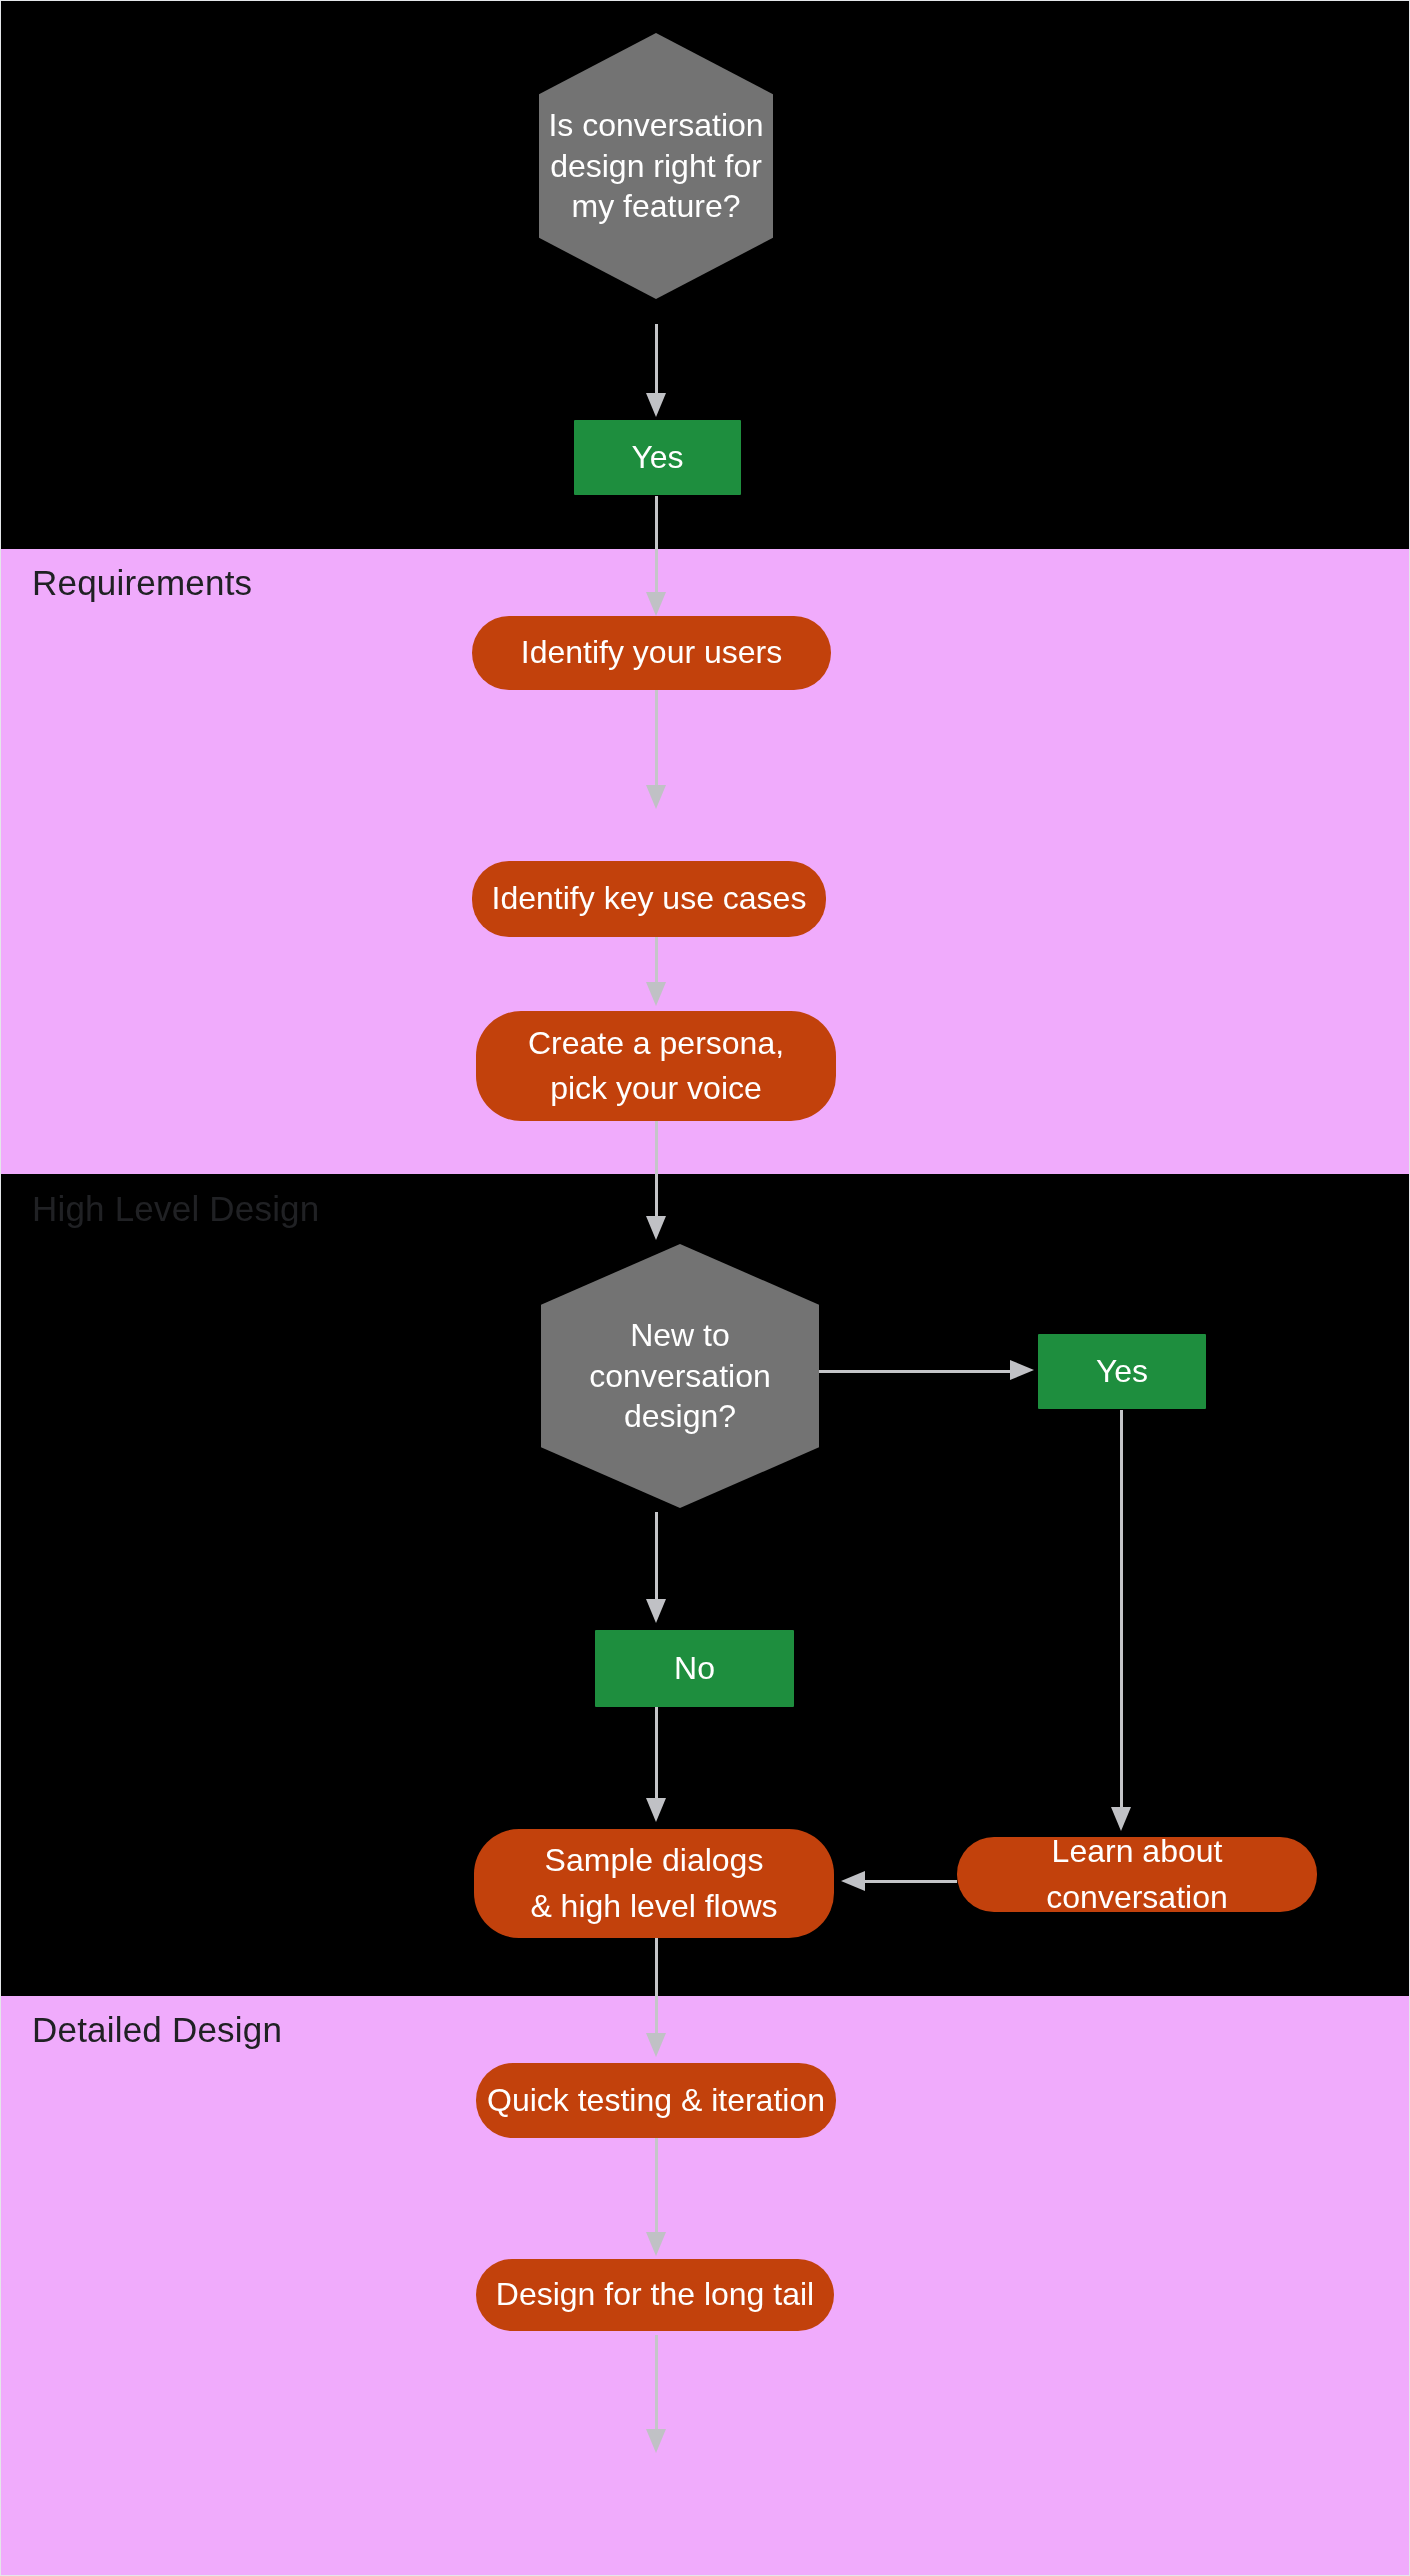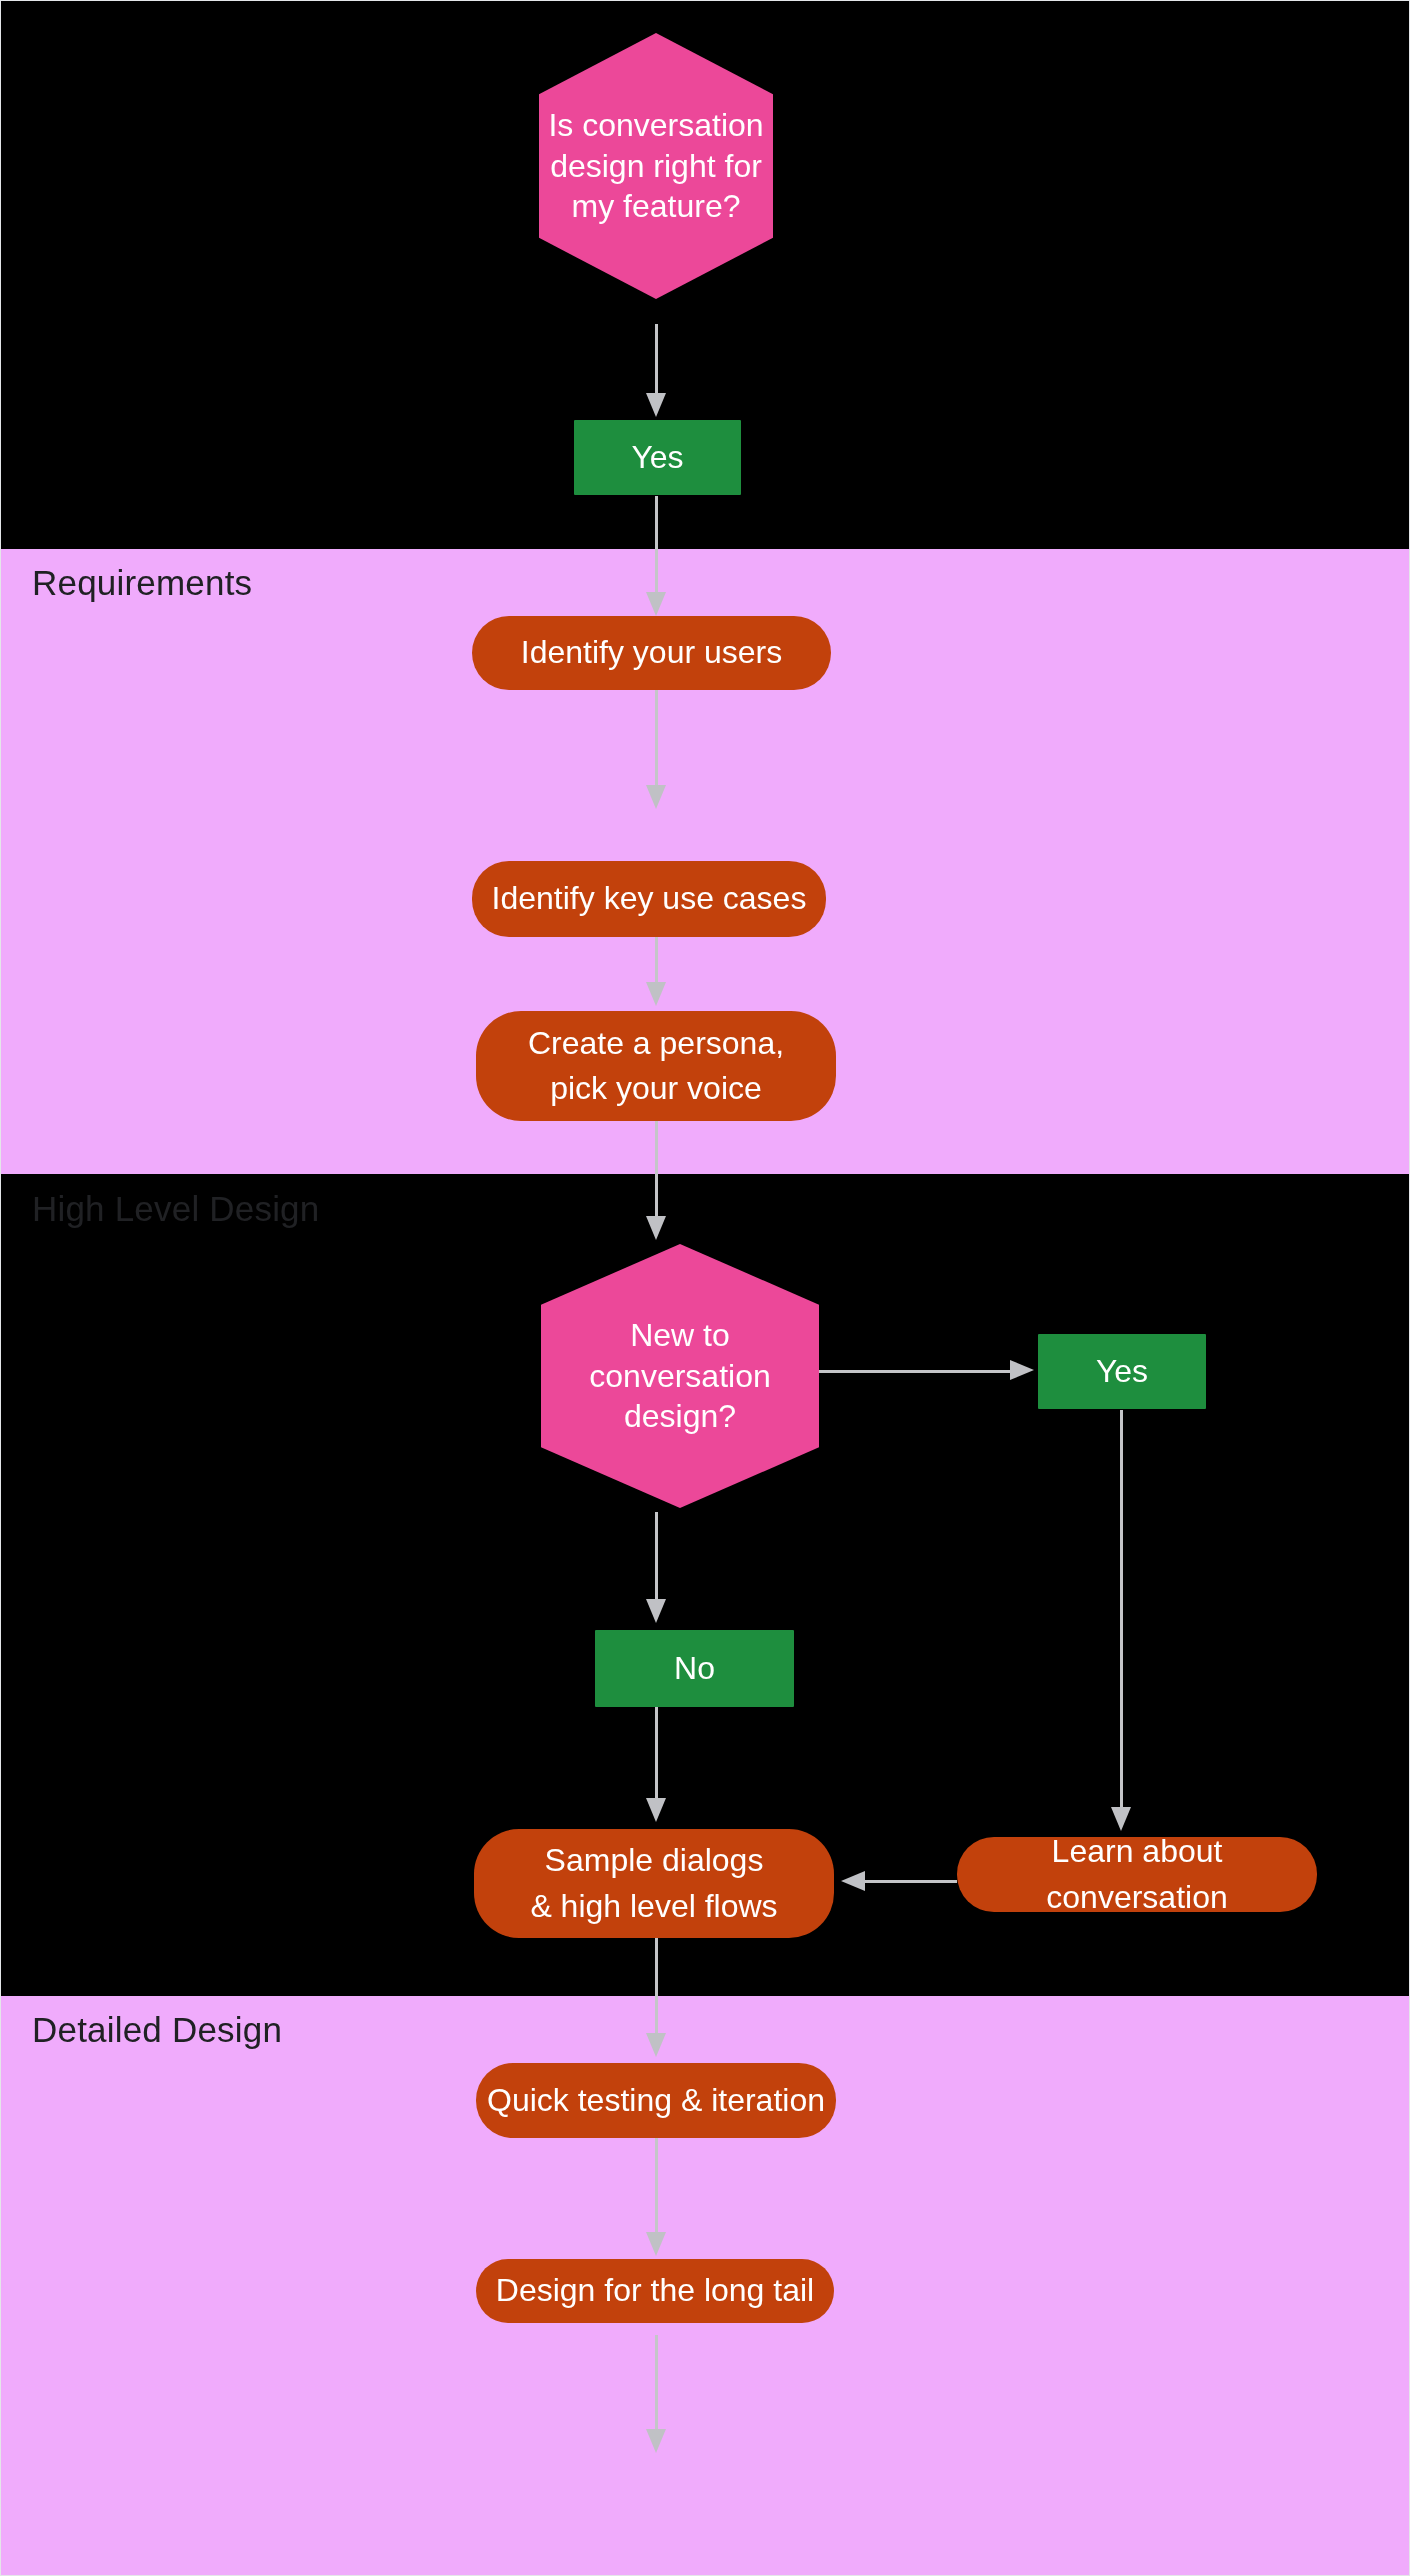--- a/index.html
+++ b/index.html
@@ -14,21 +14,21 @@
   .section-label{
     position:absolute;left:31px;top:13px;
     font-size:35px;line-height:1.2;color:#202124;letter-spacing:0.2px;
   }
   .node{
     position:absolute;display:flex;align-items:center;justify-content:center;
     text-align:center;color:#ffffff;font-size:32px;font-weight:500;
     white-space:pre-line;line-height:1.27;
   }
   .hex{
-    background:#ec4899;
+    background:#737373;
     clip-path:polygon(50% 0%,100% 23%,100% 77%,50% 100%,0% 77%,0% 23%);
   }
   .green{background:#1E8E3E;border-radius:1px;}
   .pill{background:#c2410c;border-radius:37px;line-height:1.42;}
   .pill.big{border-radius:45px;}
   .vl{position:absolute;width:2.8px;background:#C4C5C8;}
   .hl{position:absolute;height:2.8px;background:#C4C5C8;}
   .hd{position:absolute;width:0;height:0;
       border-left:10.2px solid transparent;border-right:10.2px solid transparent;
       border-top:24px solid #C0C1C5;}
@@ -115,17 +115,17 @@
 
   <div class="node green" style="left:555px;top:1629px;width:199px;height:77px;margin-left:39px;">No</div>
 
   <div class="node pill big" style="left:473px;top:1828px;width:360px;height:109px;">Sample dialogs
 &amp; high level flows</div>
 
   <div class="node pill" style="left:956px;top:1836px;width:360px;height:75px;">Learn about conversation</div>
 
   <div class="node pill" style="left:475px;top:2062px;width:360px;height:75px;">Quick testing &amp; iteration</div>
 
-  <div class="node pill" style="left:475px;top:2258px;width:358px;height:64px;">Design for the long tail</div>
+  <div class="node pill" style="left:475px;top:2258px;width:358px;height:72px;">Design for the long tail</div>
 
 
 </div>
 
 
 </body></html>

